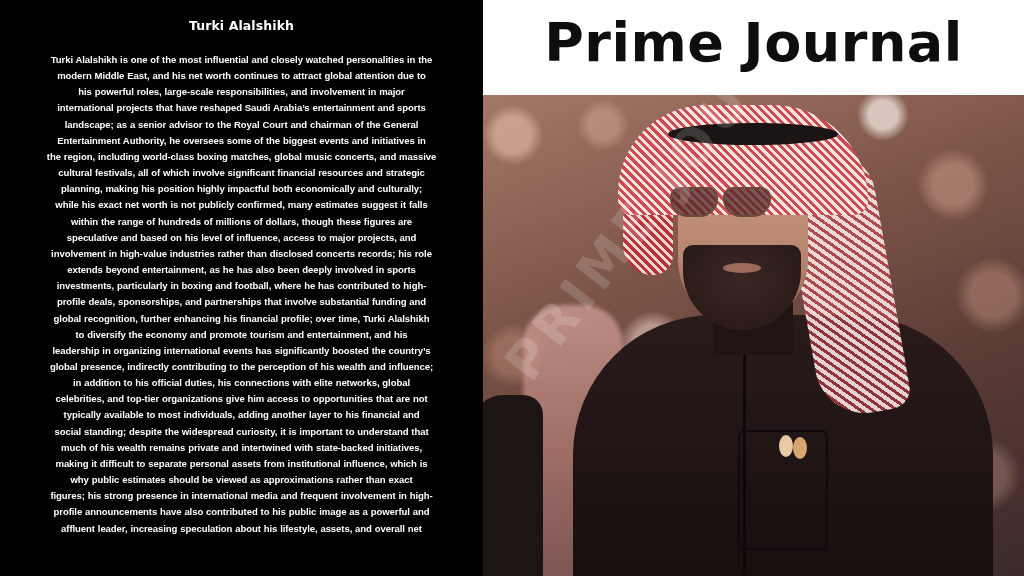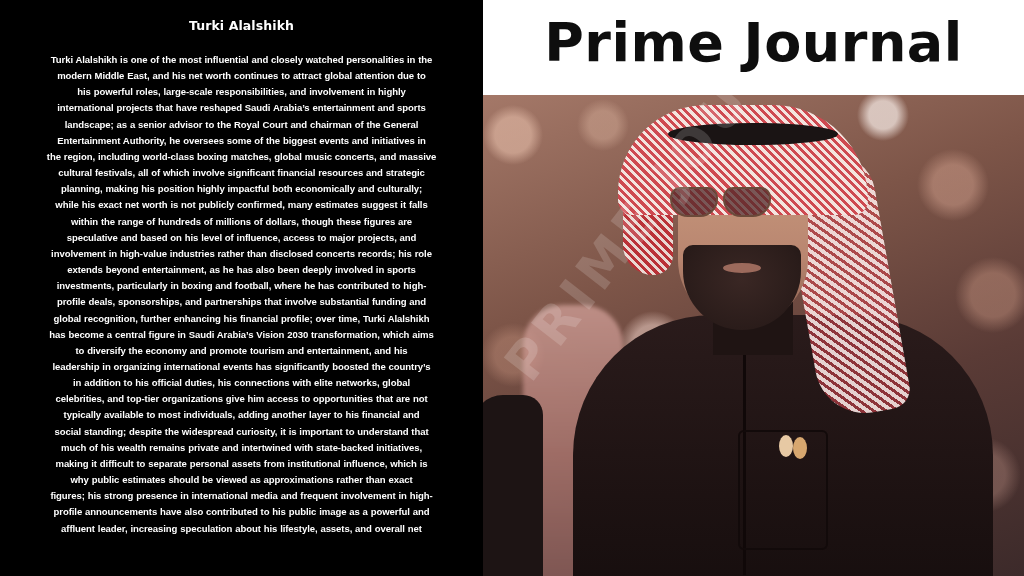--- a/index.html
+++ b/index.html
@@ -125,38 +125,38 @@
     }
   </style>
 </head>
 <body>
 
 <div class="left-panel">
   <div class="article-title">Turki Alalshikh</div>
   <div class="article-body">
     <span class="line">Turki Alalshikh is one of the most influential and closely watched personalities in the</span>
     <span class="line">modern Middle East, and his net worth continues to attract global attention due to</span>
-    <span class="line">his powerful roles, large-scale responsibilities, and involvement in highly</span>
+    <span class="line">his powerful roles, large-scale responsibilities, and involvement in major</span>
     <span class="line">international projects that have reshaped Saudi Arabia’s entertainment and sports</span>
     <span class="line">landscape; as a senior advisor to the Royal Court and chairman of the General</span>
     <span class="line">Entertainment Authority, he oversees some of the biggest events and initiatives in</span>
     <span class="line">the region, including world-class boxing matches, global music concerts, and massive</span>
     <span class="line">cultural festivals, all of which involve significant financial resources and strategic</span>
     <span class="line">planning, making his position highly impactful both economically and culturally;</span>
     <span class="line">while his exact net worth is not publicly confirmed, many estimates suggest it falls</span>
     <span class="line">within the range of hundreds of millions of dollars, though these figures are</span>
     <span class="line">speculative and based on his level of influence, access to major projects, and</span>
     <span class="line">involvement in high-value industries rather than disclosed concerts records; his role</span>
     <span class="line">extends beyond entertainment, as he has also been deeply involved in sports</span>
     <span class="line">investments, particularly in boxing and football, where he has contributed to high-</span>
     <span class="line">profile deals, sponsorships, and partnerships that involve substantial funding and</span>
     <span class="line">global recognition, further enhancing his financial profile; over time, Turki Alalshikh</span>
-    <span class="line">has become a central figure in Saudi Arabia’s Vision 2030 transformation, which aims</span>
     <span class="line">to diversify the economy and promote tourism and entertainment, and his</span>
     <span class="line">leadership in organizing international events has significantly boosted the country’s</span>
+    <span class="line">global presence, indirectly contributing to the perception of his wealth and influence;</span>
     <span class="line">in addition to his official duties, his connections with elite networks, global</span>
     <span class="line">celebrities, and top-tier organizations give him access to opportunities that are not</span>
     <span class="line">typically available to most individuals, adding another layer to his financial and</span>
     <span class="line">social standing; despite the widespread curiosity, it is important to understand that</span>
     <span class="line">much of his wealth remains private and intertwined with state-backed initiatives,</span>
     <span class="line">making it difficult to separate personal assets from institutional influence, which is</span>
     <span class="line">why public estimates should be viewed as approximations rather than exact</span>
     <span class="line">figures; his strong presence in international media and frequent involvement in high-</span>
     <span class="line">profile announcements have also contributed to his public image as a powerful and</span>
     <span class="line">affluent leader, increasing speculation about his lifestyle, assets, and overall net</span>

